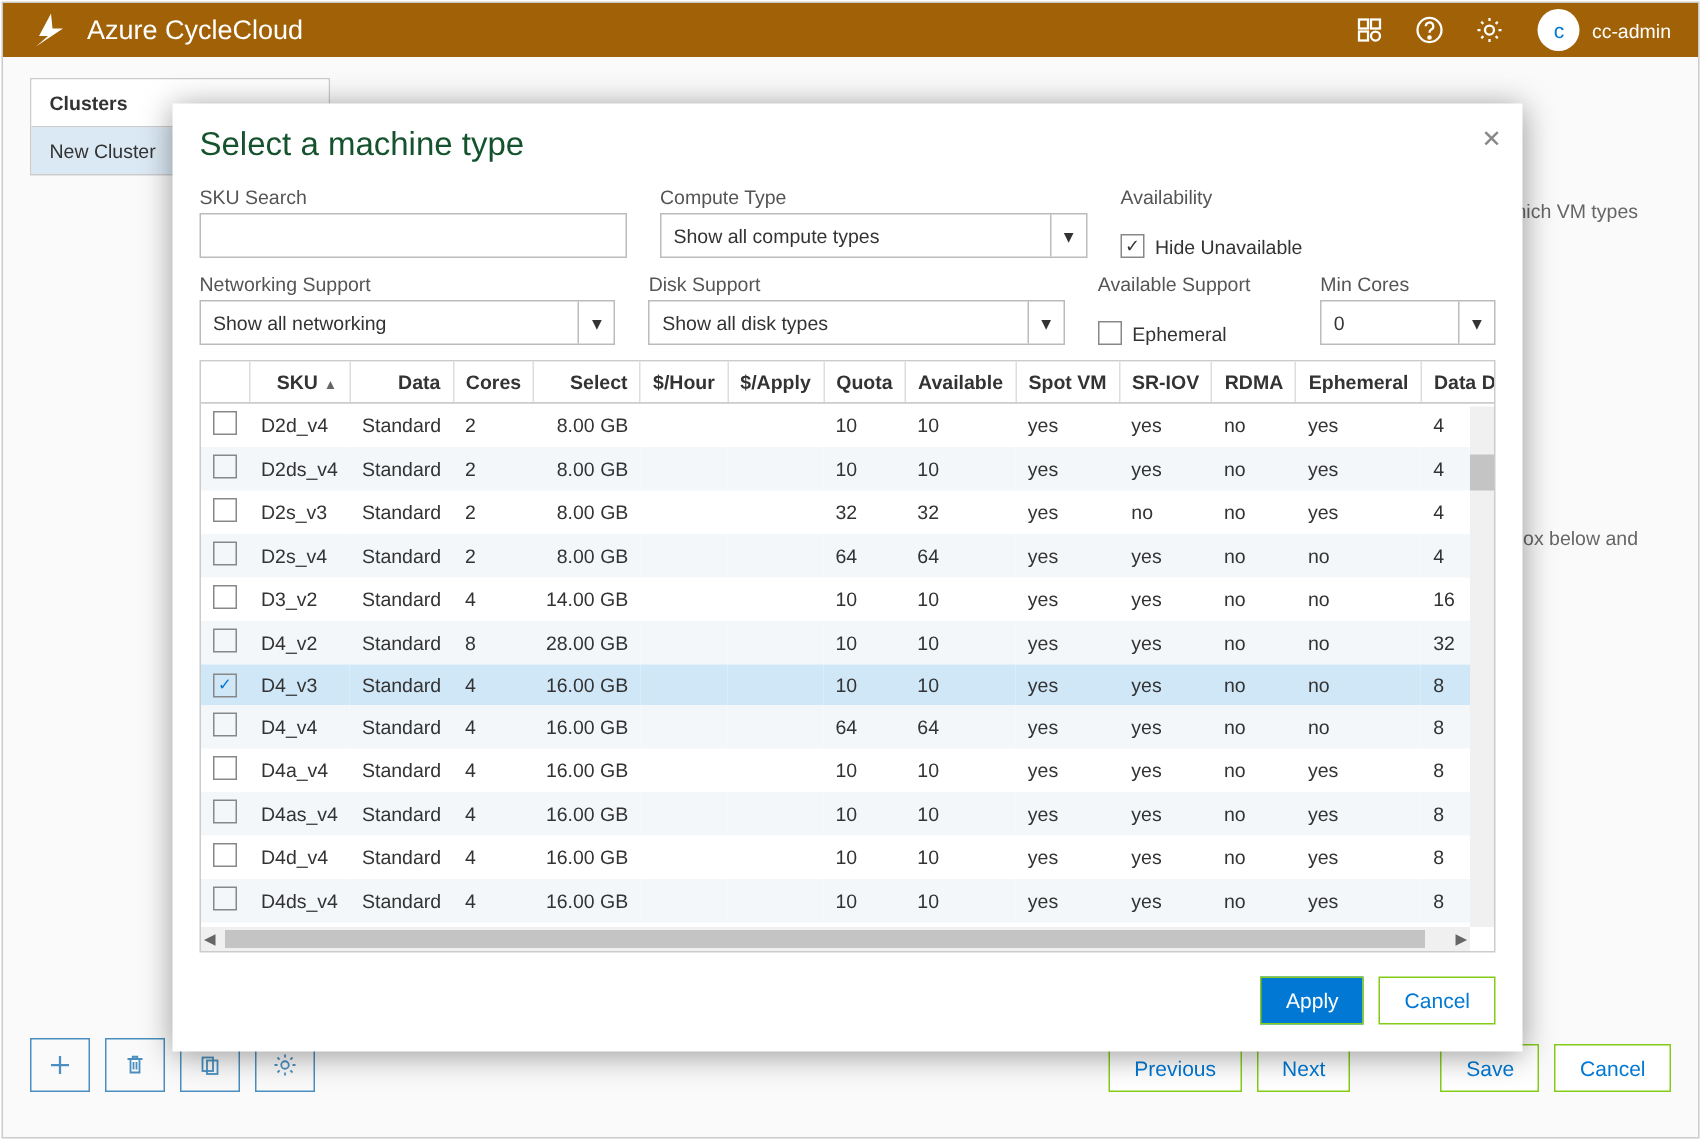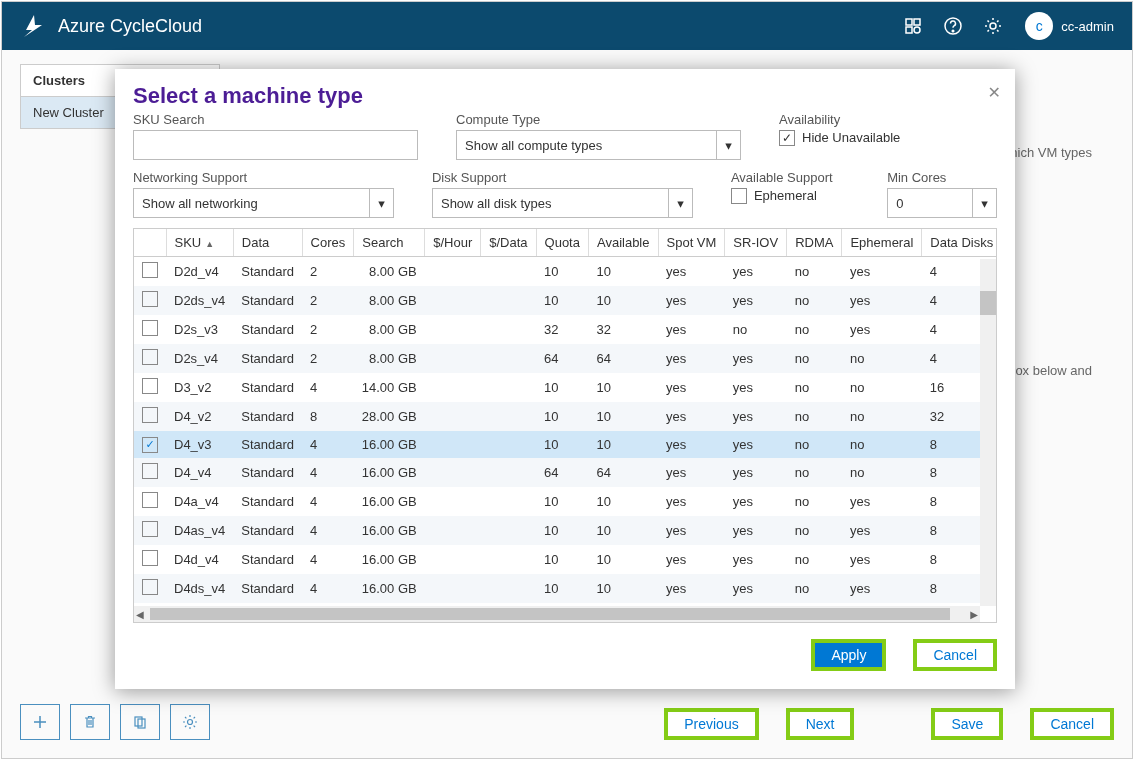--- a/index.html
+++ b/index.html
@@ -14,22 +14,22 @@
 }
 .outer-border {
   border: 1px solid #ccc;
   width: 1132px;
   height: 758px;
   margin: 1px;
   position: relative;
   background: #fafafa;
 }
 .top-bar {
-  background: #0c4a6e;
-  height: 48px;
+  background: #a16207;
+  height: 36px;
   display: flex;
   align-items: center;
   padding: 0 18px;
   color: #fff;
 }
 .top-bar .logo {
   display: flex;
   align-items: center;
   font-size: 18px;
   font-weight: 400;
@@ -98,28 +98,28 @@
   border: 1px solid #4a8fbf;
   display: flex;
   align-items: center;
   justify-content: center;
   margin-right: 10px;
   color: #4a8fbf;
   cursor: pointer;
 }
 .bottom-controls .spacer { flex: 1; }
 .btn {
-  border: 4px solid #84cc16;
+  border: 1px solid #84cc16;
   color: #0078d4;
   background: #fff;
   height: 32px;
   padding: 0 16px;
   display: flex;
   align-items: center;
-  margin-left: 27px;
+  margin-left: 10px;
   cursor: pointer;
   font-size: 14px;
 }
 .btn.primary {
   background: #0078d4;
   color: #fff;
 }
 .txt-behind {
   position: absolute;
   right: 40px;
@@ -132,35 +132,35 @@
   left: 113px;
   top: 67px;
   width: 900px;
   background: #fff;
   box-shadow: 0 2px 20px rgba(0,0,0,0.4);
   z-index: 10;
   padding: 14px 18px 18px 18px;
 }
 .modal-title {
   font-size: 22px;
-  font-weight: 700;
-  color: #4c1d95;
-  margin-bottom: 3px;
+  font-weight: 400;
+  color: #14532d;
+  margin-bottom: 15px;
 }
 .modal-close {
   position: absolute;
   right: 14px;
   top: 14px;
   color: #888;
   cursor: pointer;
   font-size: 16px;
 }
 .filter-row {
   display: flex;
-  gap: 16px;
+  gap: 0;
   margin-bottom: 10px;
 }
 .filter-group { display: flex; flex-direction: column; }
 .fg-sku { width: 285px; margin-right: 22px; }
 .fg-compute { width: 285px; margin-right: 22px; }
 .fg-avail { width: 140px; margin-right: 12px; }
 .fg-spot { width: 120px; }
 .fg-net { width: 285px; margin-right: 22px; }
 .fg-disk { width: 285px; margin-right: 22px; }
 .fg-eph { width: 140px; margin-right: 12px; }
@@ -187,21 +187,21 @@
   border-left: 1px solid #bbb;
   width: 24px;
   height: 100%;
   display: flex;
   align-items: center;
   justify-content: center;
   margin-right: -8px;
 }
 .checkbox-row {
   display: flex;
-  align-items: flex-start;
+  align-items: flex-end;
   height: 30px;
   gap: 7px;
   cursor: pointer;
 }
 .checkbox {
   width: 16px;
   height: 16px;
   border: 1px solid #888;
   display: flex;
   align-items: center;
@@ -221,22 +221,22 @@
   position: relative;
   overflow: hidden;
 }
 .table {
   width: 100%;
   border-collapse: collapse;
   font-size: 13px;
 }
 .table th {
   background: #fff;
-  text-align: left;
-  font-weight: 400;
+  text-align: right;
+  font-weight: 700;
   padding: 6px 8px;
   border-right: 1px solid #ddd;
   border-bottom: 1px solid #ccc;
   white-space: nowrap;
   margin-left: 12px;
 }
 .table th.sorted::after {
   content: "▲";
   font-size: 9px;
   margin-left: 4px;
@@ -450,23 +450,23 @@
     </div>
 
     <div class="table-wrap">
       <table class="table">
         <thead>
           <tr id="hdr-row">
               <th class="col-check"></th>
               <th class="col-sku sorted">SKU</th>
               <th class="col-tier">Data</th>
               <th class="col-cores">Cores</th>
-              <th class="col-mem">Search</th>
+              <th class="col-mem">Select</th>
               <th class="col-hour">$/Hour</th>
-              <th class="col-core">$/Data</th>
+              <th class="col-core">$/Apply</th>
               <th class="col-quota">Quota</th>
               <th class="col-avail">Available</th>
               <th class="col-spot">Spot VM</th>
               <th class="col-sriov">SR-IOV</th>
               <th class="col-rdma">RDMA</th>
               <th class="col-eph">Ephemeral</th>
               <th class="col-disks">Data Disks</th>
             </tr>
         </thead>
         <tbody id="tbody">

